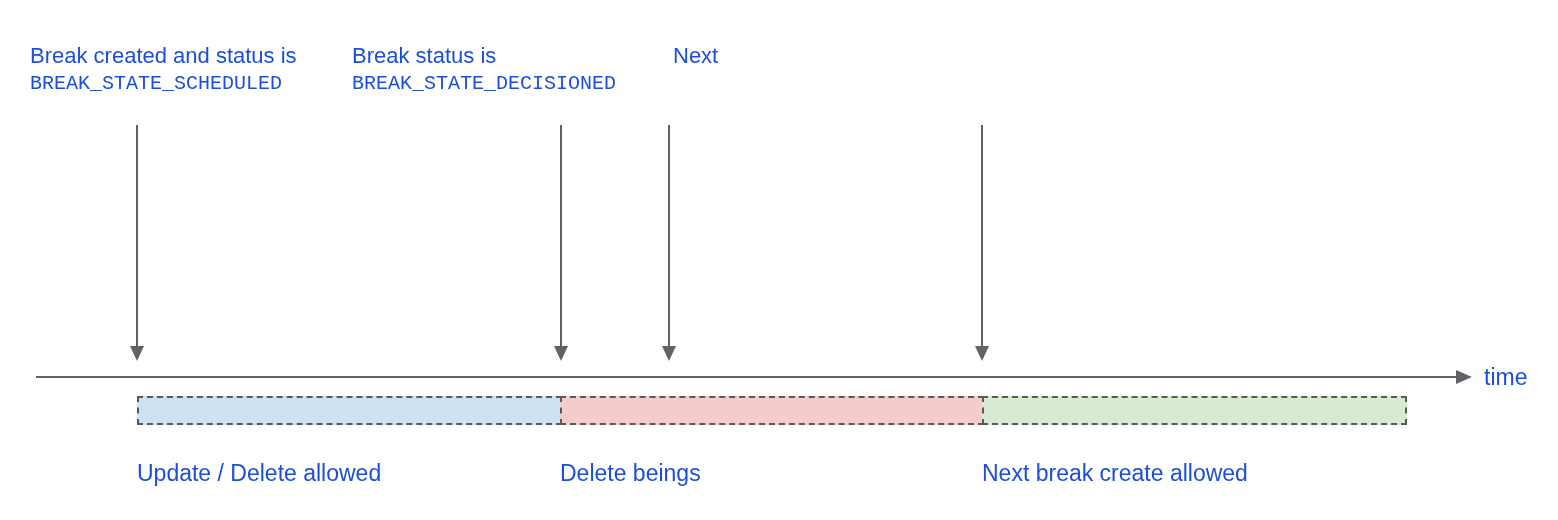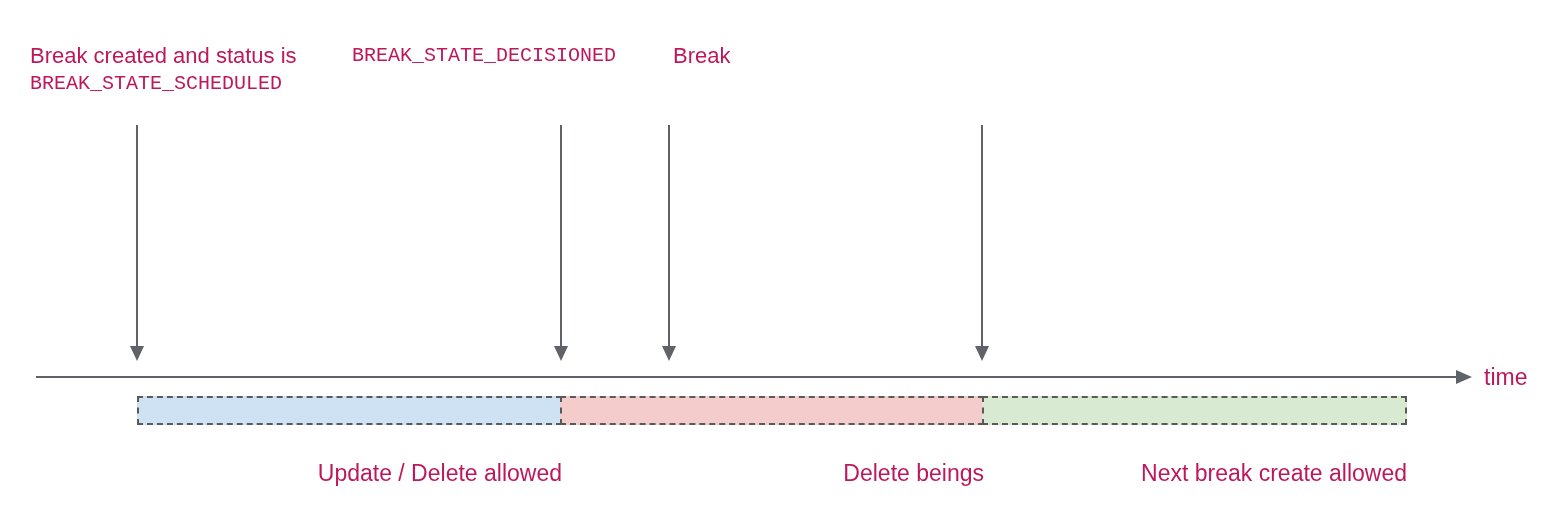--- a/index.html
+++ b/index.html
@@ -6,21 +6,21 @@
     margin: 0;
     padding: 0;
     background: #ffffff;
   }
   #canvas {
     position: relative;
     width: 1558px;
     height: 520px;
     background: #ffffff;
     font-family: "Liberation Sans", sans-serif;
-    color: #be185d;
+    color: #1d4ed8;
     overflow: hidden;
   }
 
   
   .annotation {
     position: absolute;
     font-size: 22px;
     line-height: 28px;
     white-space: nowrap;
   }
@@ -96,42 +96,43 @@
   #seg-1 { left: 137px; width: 425px; }
   #seg-2 { left: 560px; width: 424px; }
   #seg-3 { left: 982px; width: 425px; }
 
   
   .segment-caption {
     position: absolute;
     top: 459px;
     font-size: 23px;
     line-height: 28px;
-    text-align: right;
+    text-align: left;
   }
   #cap-1 { left: 137px; width: 425px; }
   #cap-2 { left: 560px; width: 424px; }
   #cap-3 { left: 982px; width: 425px; }
 </style>
 </head>
 <body>
 
 <div id="canvas">
 
   <div class="annotation" id="ann-1">
     <div class="ann-text">Break created and status is</div>
     <div class="ann-code">BREAK_STATE_SCHEDULED</div>
   </div>
 
   <div class="annotation" id="ann-2">
+    <div class="ann-text">Break status is</div>
     <div class="ann-code">BREAK_STATE_DECISIONED</div>
   </div>
 
   <div class="annotation" id="ann-3">
-    <div class="ann-text">Break</div>
+    <div class="ann-text">Next</div>
   </div>
 
 
   <div class="v-arrow" id="arrow-1"></div>
   <div class="v-arrow" id="arrow-2"></div>
   <div class="v-arrow" id="arrow-3"></div>
   <div class="v-arrow" id="arrow-4"></div>
 
   <div class="time-axis-line"></div>
   <div class="time-axis-head"></div>

